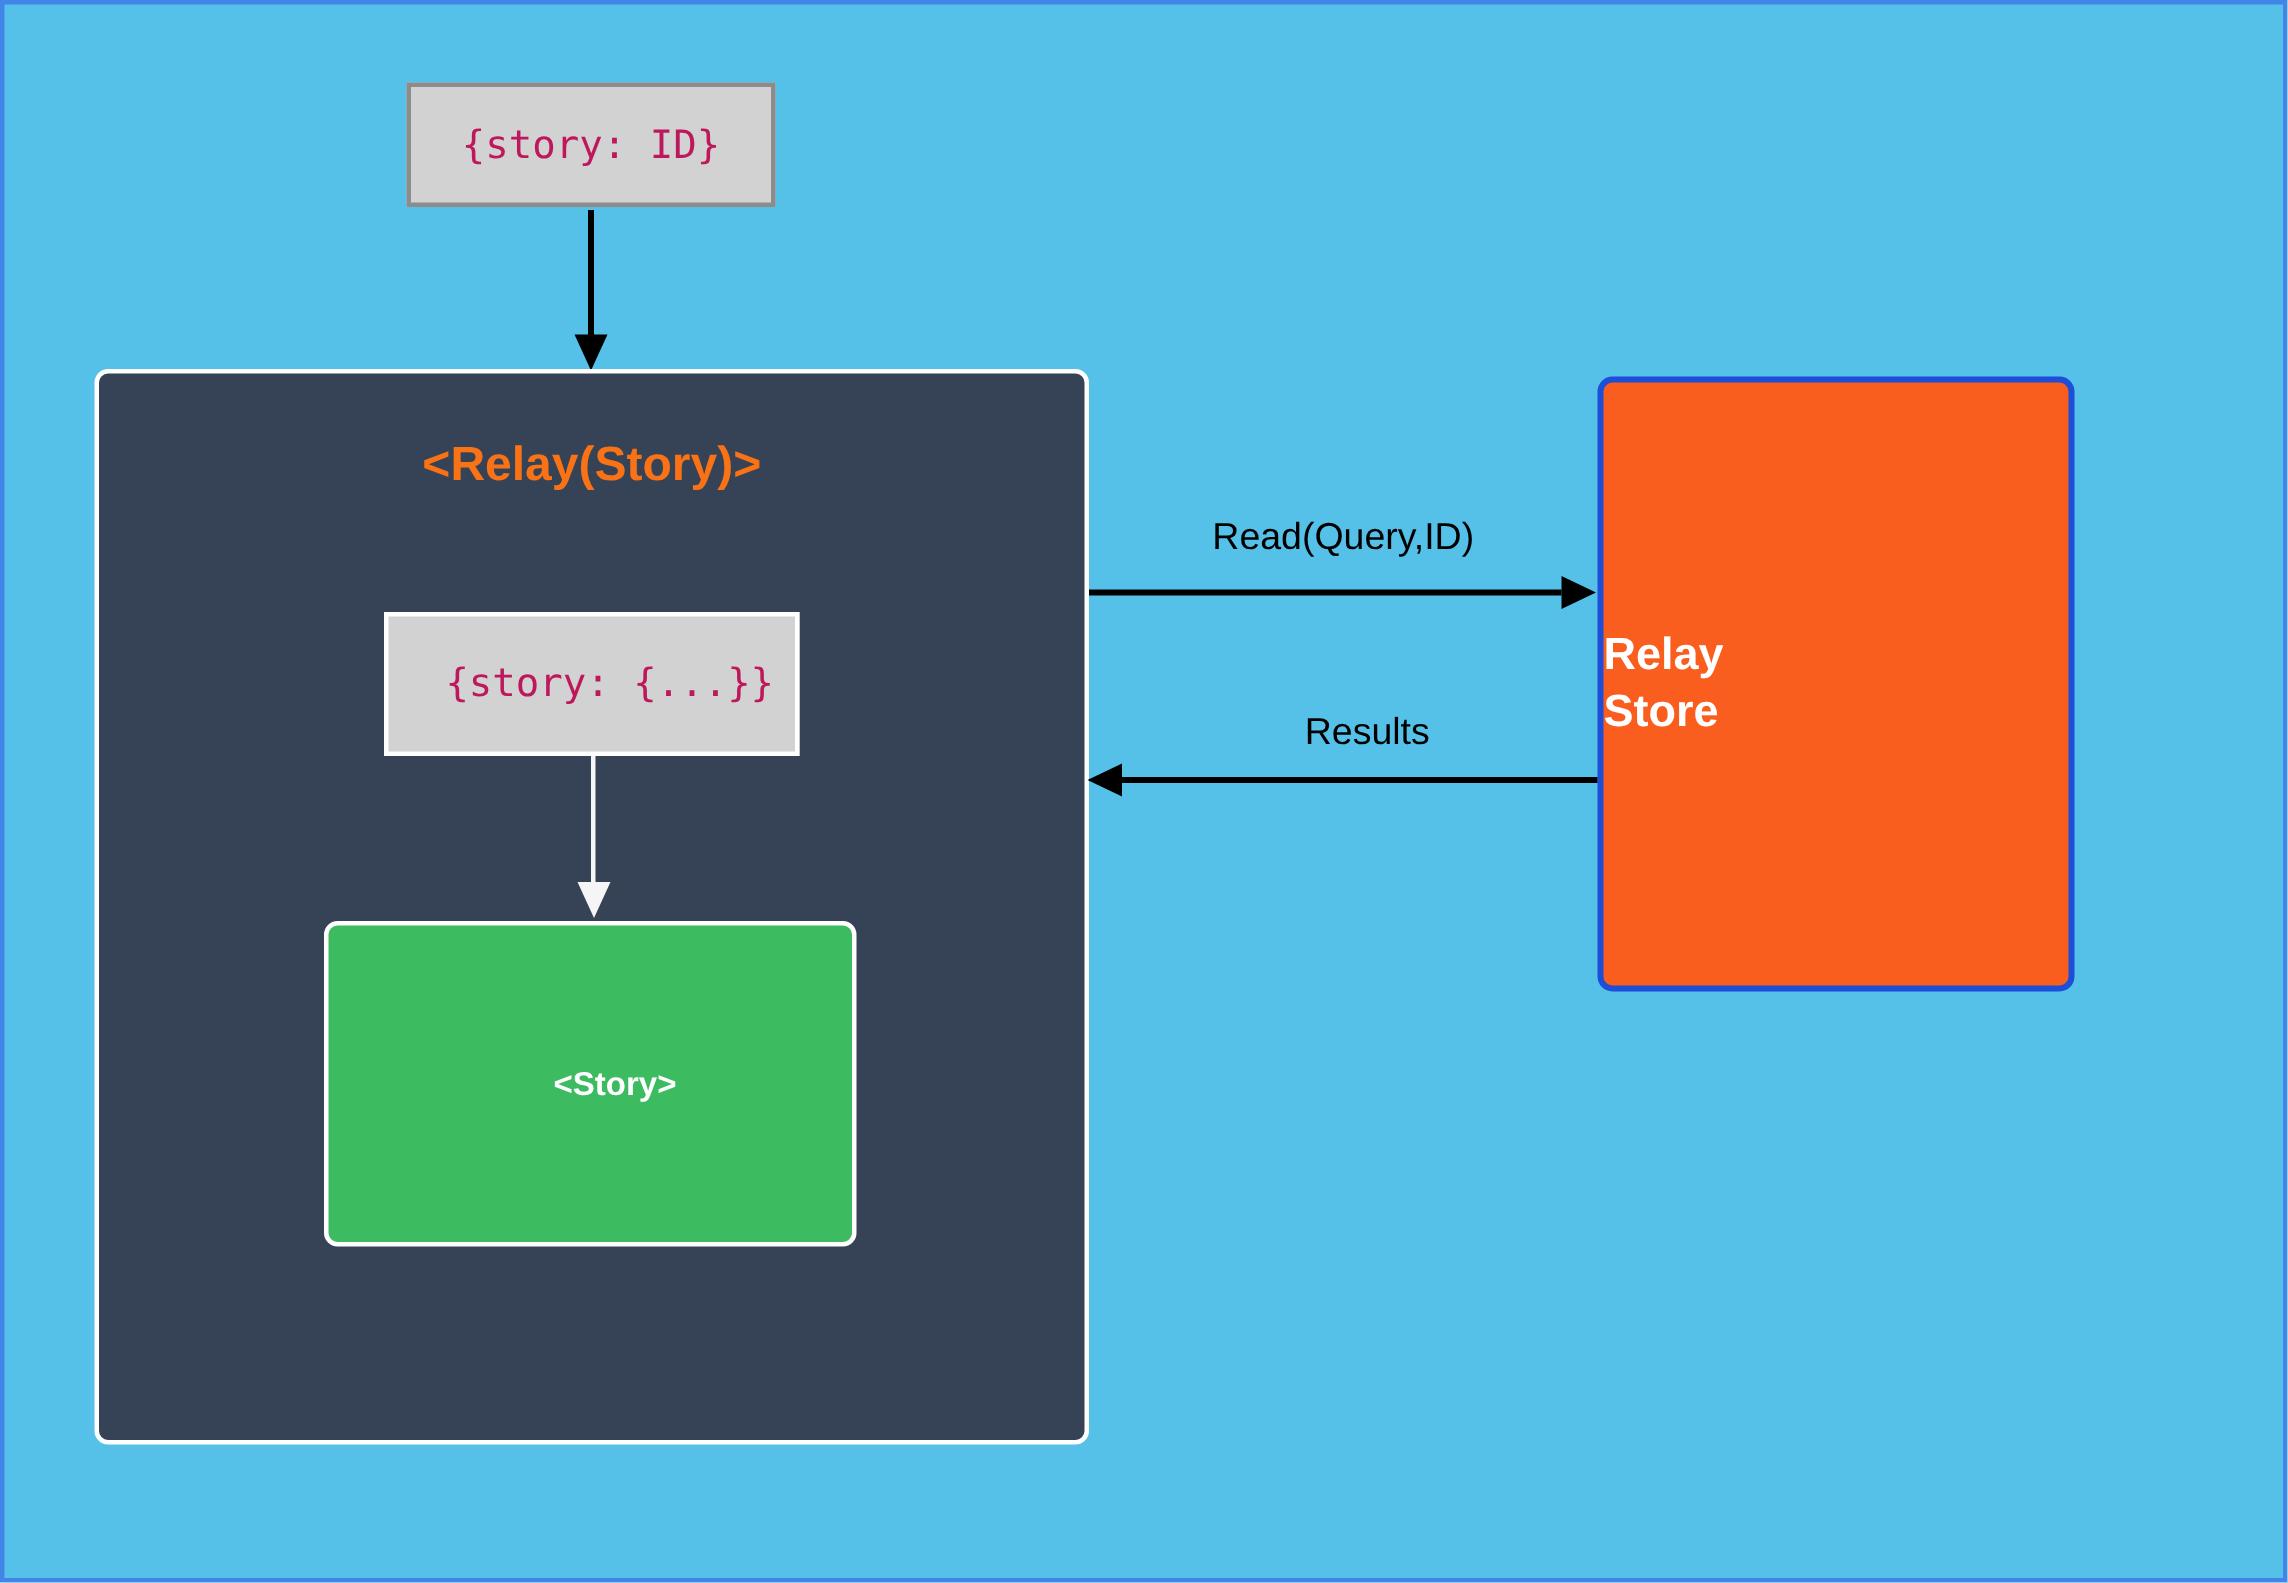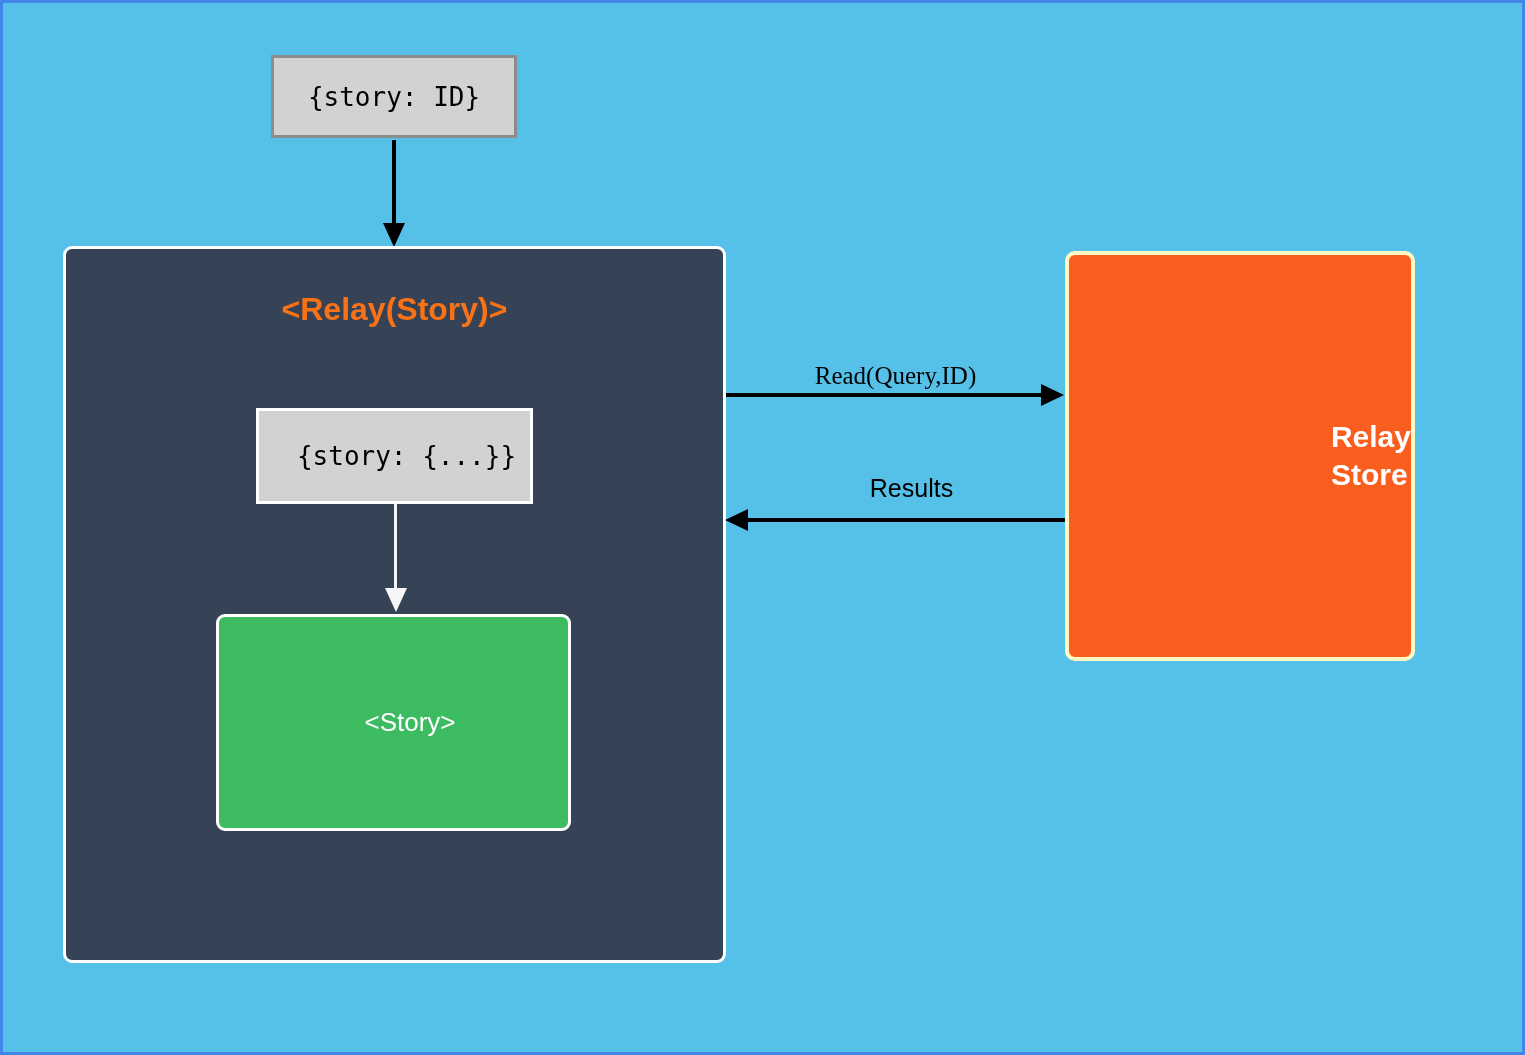--- a/index.html
+++ b/index.html
@@ -20,21 +20,21 @@
   
   .literal-box {
     position: absolute;
     box-sizing: border-box;
     background: #d2d2d2;
     display: flex;
     align-items: center;
     justify-content: center;
     font-family: "DejaVu Sans Mono", monospace;
     font-size: 26px;
-    color: #000000;
+    color: #be185d;
     white-space: pre;
   }
   .story-id-box {
     left: 268px; top: 52px;
     width: 246px; height: 83px;
     border: 3px solid #8c8c8c;
   }
   .story-props-box {
     left: 190px; top: 159px;
     width: 277px; height: 96px;
@@ -67,36 +67,36 @@
     box-sizing: border-box;
     left: 150px; top: 365px;
     width: 355px; height: 217px;
     background: #3dbb61;
     border: 3px solid #ffffff;
     border-radius: 9px;
     display: flex;
     align-items: center;
     justify-content: center;
     color: #ffffff;
-    font-size: 26px;
-    font-weight: normal;
+    font-size: 22px;
+    font-weight: bold;
     padding-left: 33px;
   }
   
   .store-box {
     position: absolute;
     box-sizing: border-box;
     left: 1062px; top: 248px;
-    width: 350px; height: 410px;
+    width: 318px; height: 410px;
     background: #fa5e1f;
-    border: 4px solid #fef9c3;
+    border: 4px solid #1d4ed8;
     border-radius: 10px;
     display: flex;
     align-items: center;
-    justify-content: flex-end;
+    justify-content: flex-start;
   }
   .store-label {
     color: #ffffff;
     font-size: 30px;
     font-weight: bold;
     line-height: 38px;
     text-align: left;
     white-space: pre-line;
   }
   
@@ -135,21 +135,21 @@
   }
   
   .edge-label {
     position: absolute;
     left: 723px;
     width: 339px;
     text-align: center;
     color: #000000;
     font-size: 25px;
   }
-  .read-label { top: 359px; font-family: Liberation Serif, serif; }
+  .read-label { top: 341px; }
   .results-label { top: 471px; padding-left: 16px; }
 </style>
 </head>
 <body>
 
 <div class="canvas">
 
   <div class="literal-box story-id-box">
     <span>{story: ID}</span>
   </div>

